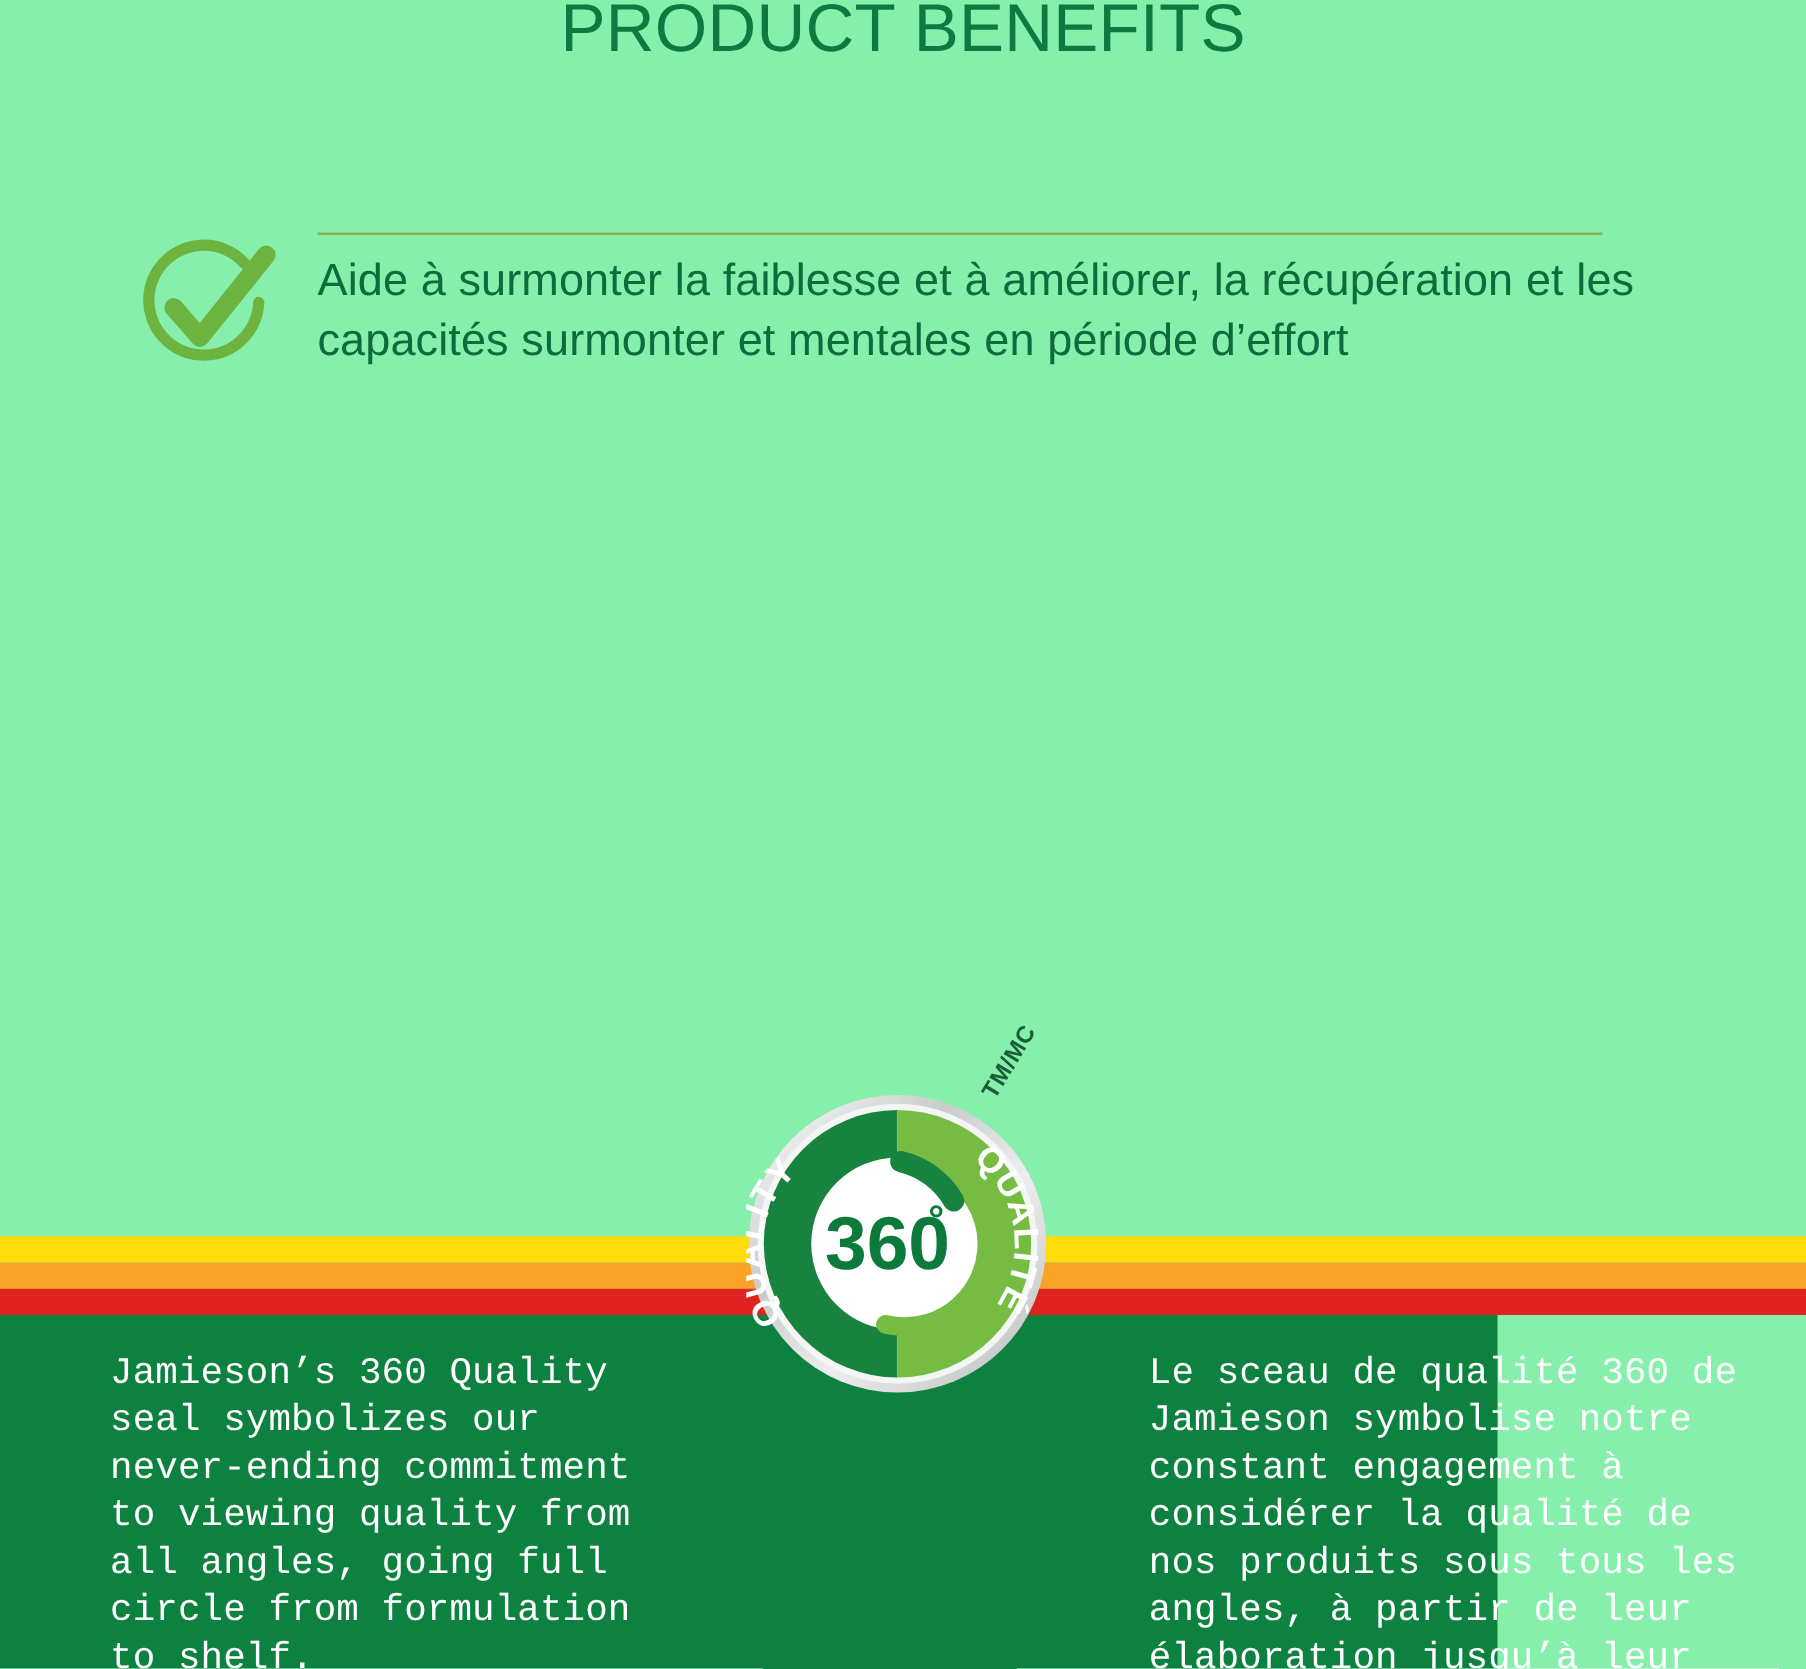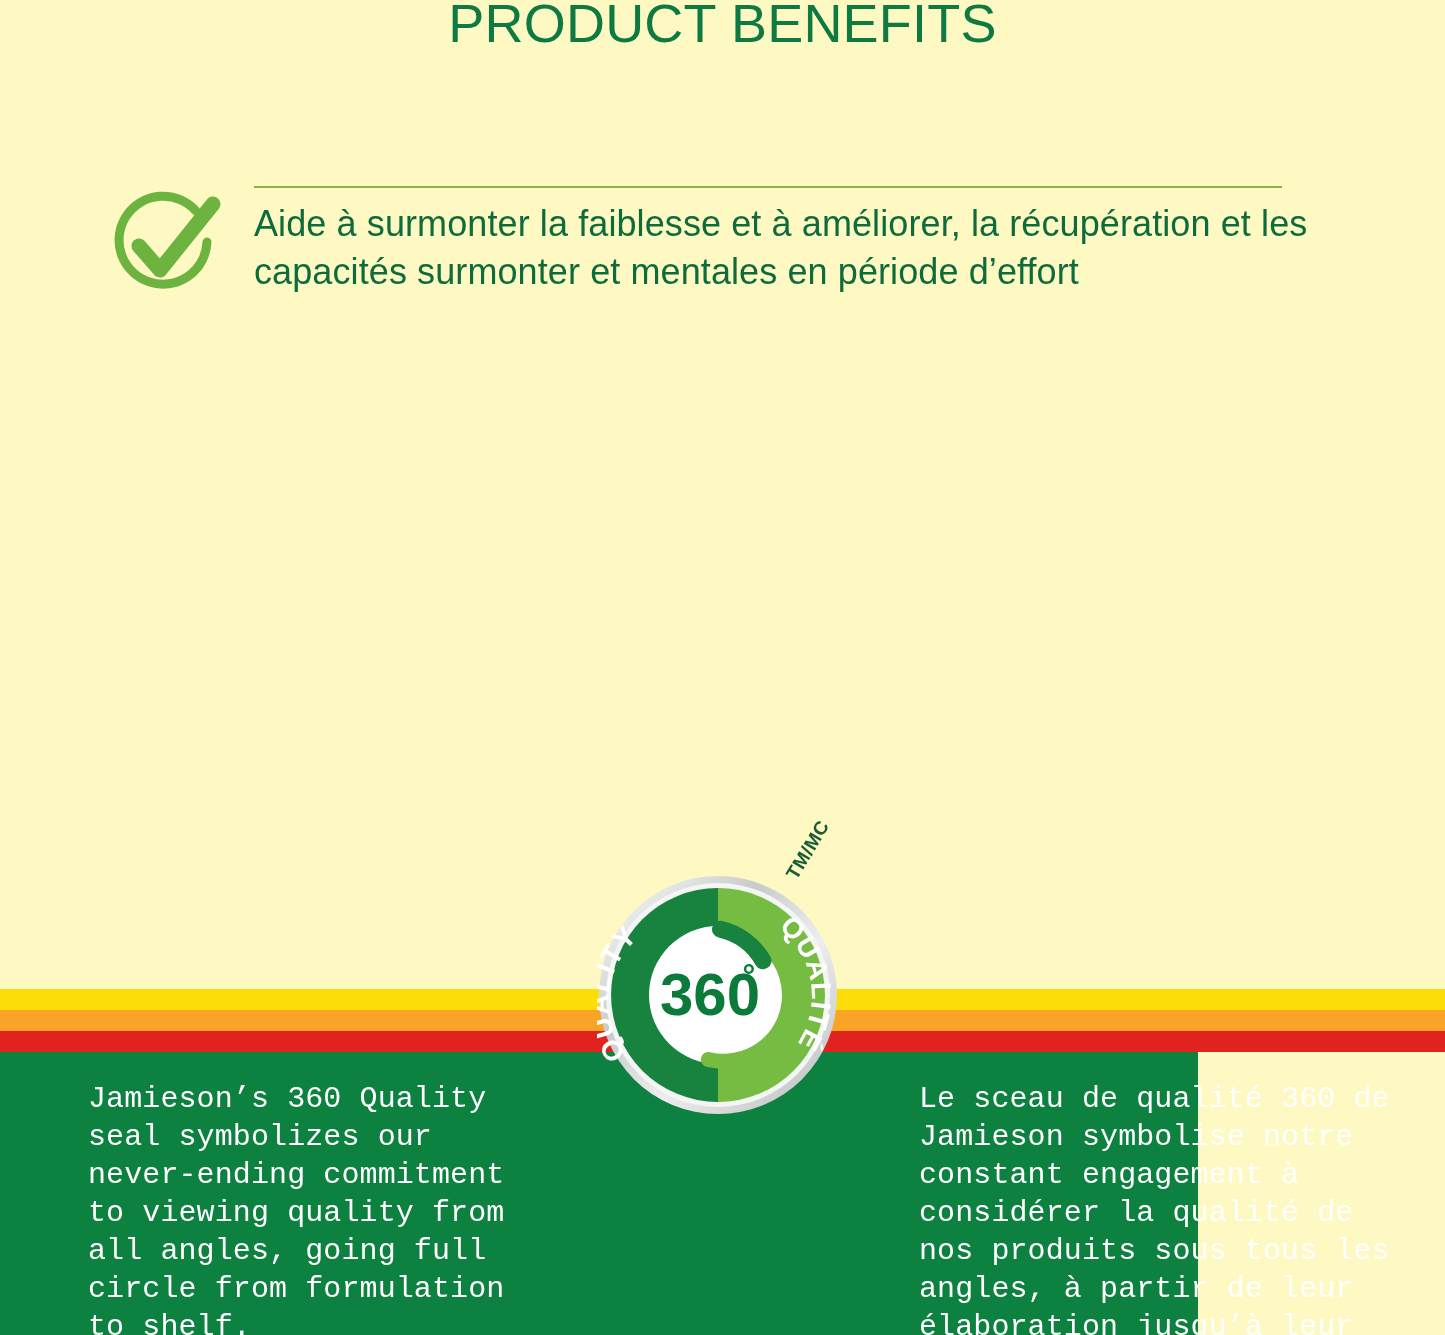--- a/index.html
+++ b/index.html
@@ -8,21 +8,21 @@
     background: #ffffff;
   }
   body {
     font-family: "Liberation Sans", sans-serif;
     -webkit-font-smoothing: antialiased;
   }
   #page {
     position: relative;
     width: 1445px;
     height: 1335px;
-    background: #fef9c3;
+    background: #86efac;
     overflow: hidden;
   }
 
   
   .heading-block {
     position: absolute;
     left: 0;
     top: -10px;
     width: 1445px;
     text-align: center;

